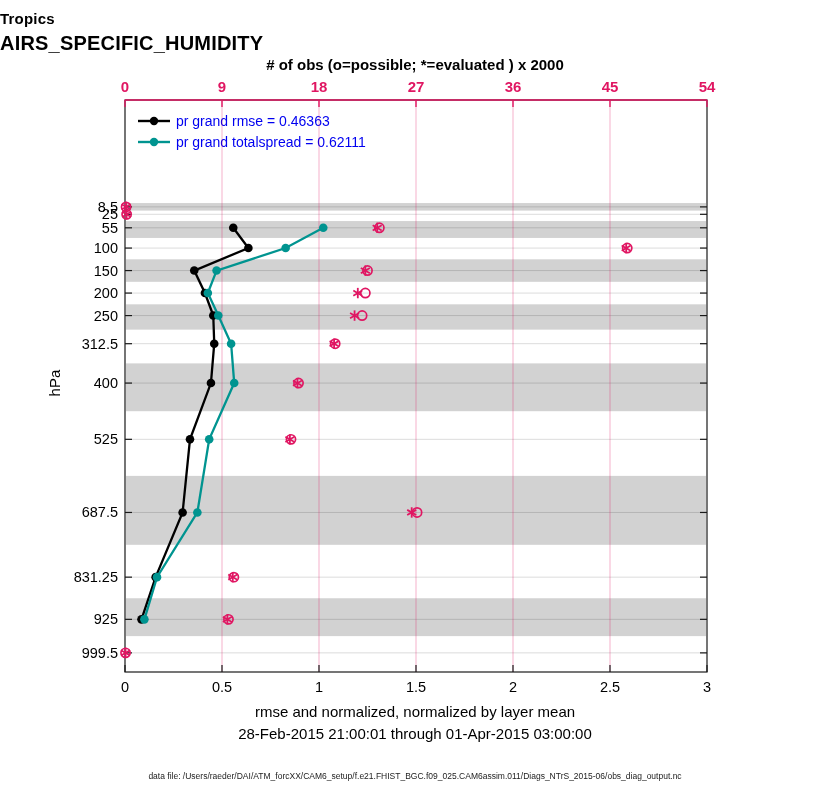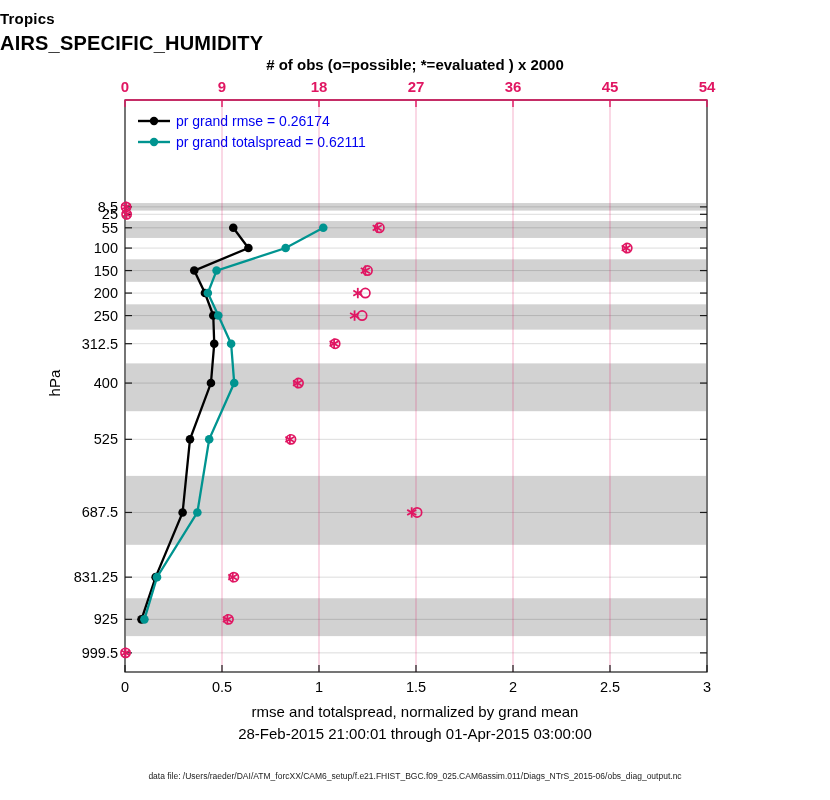--- a/index.html
+++ b/index.html
@@ -30,21 +30,21 @@
   <div class="title-line" id="title1">Tropics</div>
   <div class="title-line" id="title2">AIRS_SPECIFIC_HUMIDITY</div>
   <div class="obs-label" id="obsLabel"># of obs (o=possible; *=evaluated ) x 2000</div>
 
   <div class="legend">
     <div class="legend-row">
       <svg width="34" height="12">
         <line x1="1" y1="6" x2="33" y2="6" stroke="#000000" stroke-width="2.4"></line>
         <circle cx="17" cy="6" r="4.2" fill="#000000"></circle>
       </svg>
-      <span class="legend-label">pr grand rmse = 0.26174</span>
+      <span class="legend-label">pr grand rmse = 0.46363</span>
     </div>
     <div class="legend-row">
       <svg width="34" height="12">
         <line x1="1" y1="6" x2="33" y2="6" stroke="#009490" stroke-width="2.4"></line>
         <circle cx="17" cy="6" r="4.2" fill="#009490"></circle>
       </svg>
       <span class="legend-label">pr grand totalspread = 0.62111</span>
     </div>
   </div>
 
@@ -223,16 +223,16 @@
       <circle cx="228.46666666666667" cy="619.345397324941" r="4.6" fill="none" stroke="#e01662" stroke-width="1.7"></circle>
       <line x1="227.38888888888889" y1="624.5453973249411" x2="227.38888888888889" y2="614.145397324941" stroke="#e01662" stroke-width="1.8"></line>
       <line x1="222.8855567892098" y1="621.945397324941" x2="231.89222098856797" y2="616.745397324941" stroke="#e01662" stroke-width="1.8"></line>
       <line x1="222.8855567892098" y1="616.745397324941" x2="231.89222098856797" y2="621.945397324941" stroke="#e01662" stroke-width="1.8"></line>
       <circle cx="125.53888888888889" cy="652.8733280881196" r="4.6" fill="none" stroke="#e01662" stroke-width="1.7"></circle>
       <line x1="125.53888888888889" y1="658.0733280881196" x2="125.53888888888889" y2="647.6733280881195" stroke="#e01662" stroke-width="1.8"></line>
       <line x1="121.0355567892098" y1="655.4733280881196" x2="130.04222098856798" y2="650.2733280881196" stroke="#e01662" stroke-width="1.8"></line>
       <line x1="121.0355567892098" y1="650.2733280881196" x2="130.04222098856798" y2="655.4733280881196" stroke="#e01662" stroke-width="1.8"></line>
     </svg>
 
-  <div class="xlabel" id="xlabel1">rmse and totalspread, normalized by grand mean</div>
+  <div class="xlabel" id="xlabel1">rmse and normalized, normalized by layer mean</div>
   <div class="xlabel" id="xlabel2">28-Feb-2015 21:00:01 through 01-Apr-2015 03:00:00</div>
   <div class="footer">data file: /Users/raeder/DAI/ATM_forcXX/CAM6_setup/f.e21.FHIST_BGC.f09_025.CAM6assim.011/Diags_NTrS_2015-06/obs_diag_output.nc</div>
 </div>
 
 </body></html>

